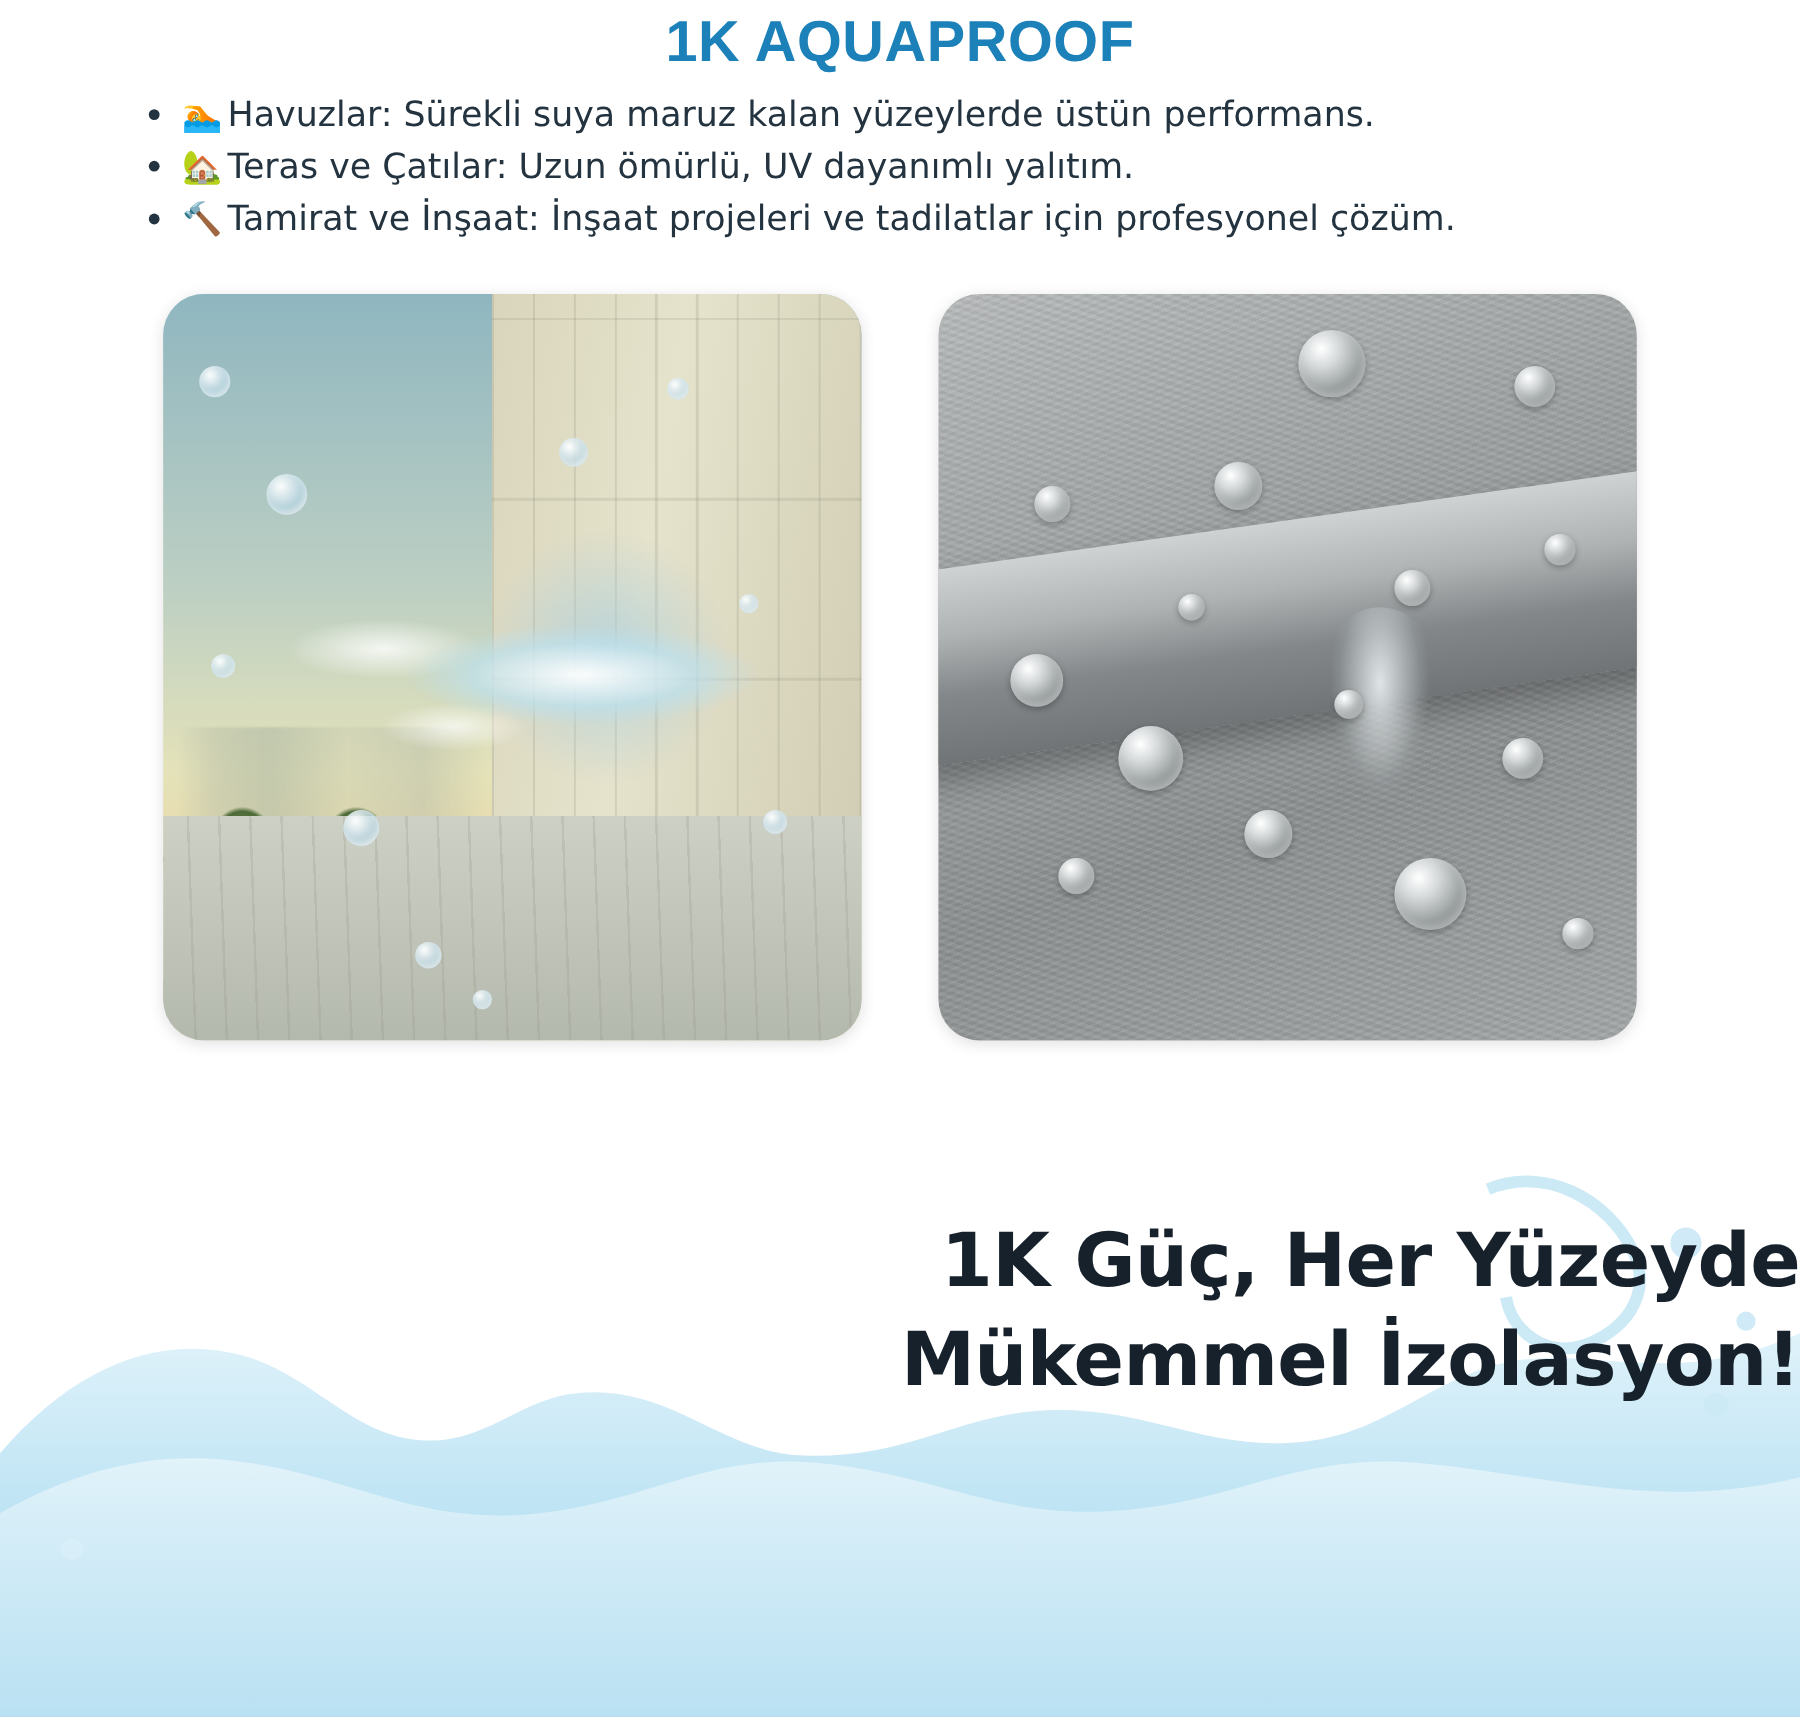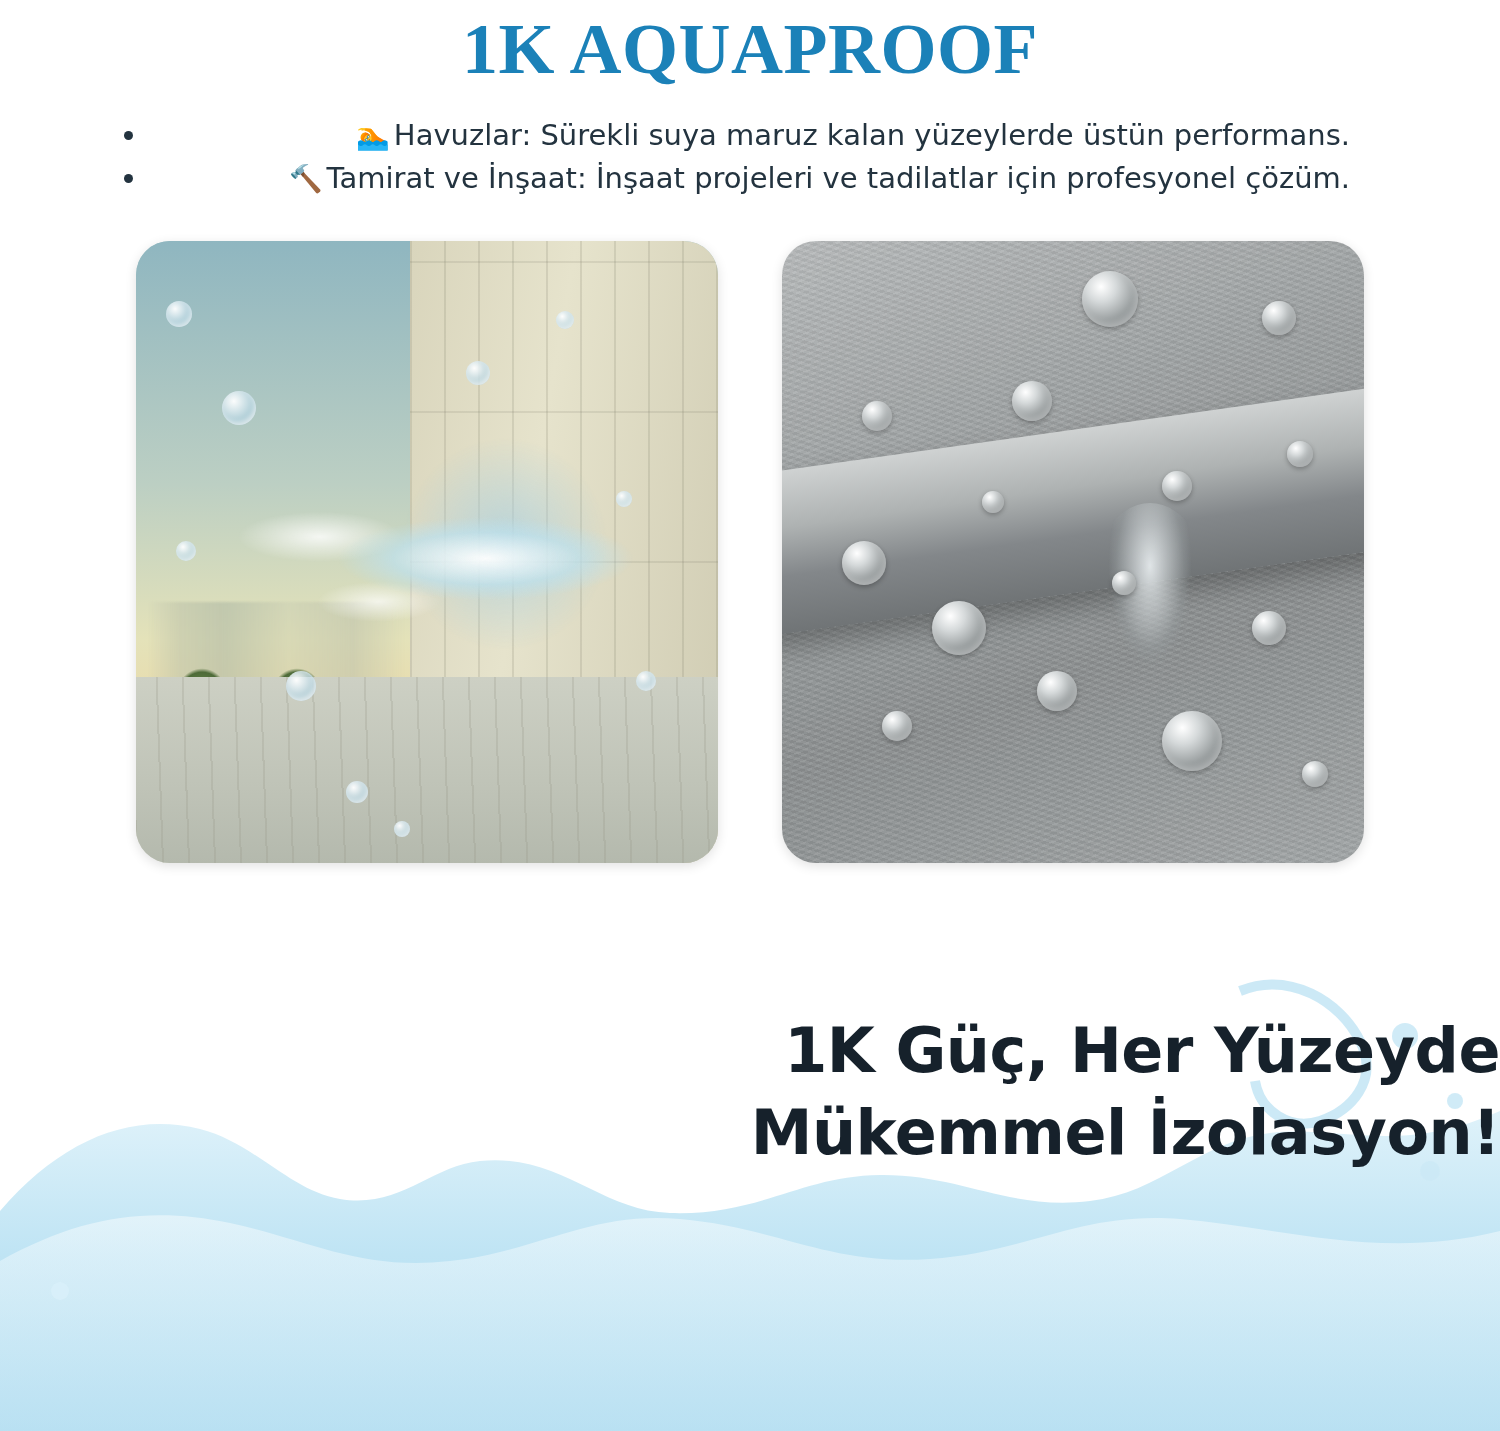--- a/index.html
+++ b/index.html
@@ -12,34 +12,33 @@
     height: 1431px;
     position: relative;
     overflow: hidden;
     background: #ffffff;
     font-family: "DejaVu Sans", "Liberation Sans", sans-serif;
   }
 
   
   .title {
     text-align: center;
-    font-size: 72px;
+    font-size: 48px;
     font-weight: 800;
     letter-spacing: 0.5px;
     color: #1b81b8;
-    margin: 8px 0 24px 0;
-    font-family: Liberation Serif, serif;
+    margin: 8px 0 12px 0;
+    font-family: Liberation Sans, sans-serif;
   }
 
   
   .bullets {
     margin: 0 auto;
     padding: 0 150px 0 116px;
     list-style: none;
-    text-align: right;
   }
   .bullets li {
     position: relative;
     font-size: 29px;
     line-height: 1.42;
     color: #23333f;
     padding-left: 36px;
     margin-bottom: 2px;
   }
   .bullets li::before {
@@ -229,20 +228,23 @@
   .headline .l2 { display: block; }
 </style>
 </head>
 <body>
 
 <h1 class="title">1K AQUAPROOF</h1>
 
 <ul class="bullets">
   <li>
     <span class="emoji">🏊</span><span>Havuzlar: Sürekli suya maruz kalan yüzeylerde üstün performans.</span>
+  </li>
+  <li>
+    <span class="emoji">🏡</span><span>Teras ve Çatılar: Uzun ömürlü, UV dayanımlı yalıtım.</span>
   </li>
   <li>
     <span class="emoji">🔨</span><span>Tamirat ve İnşaat: İnşaat projeleri ve tadilatlar için profesyonel çözüm.</span>
   </li>
 </ul>
 
 <div class="images">
 
   <div class="photo photo-left">
     <div class="pl-sky"></div>

